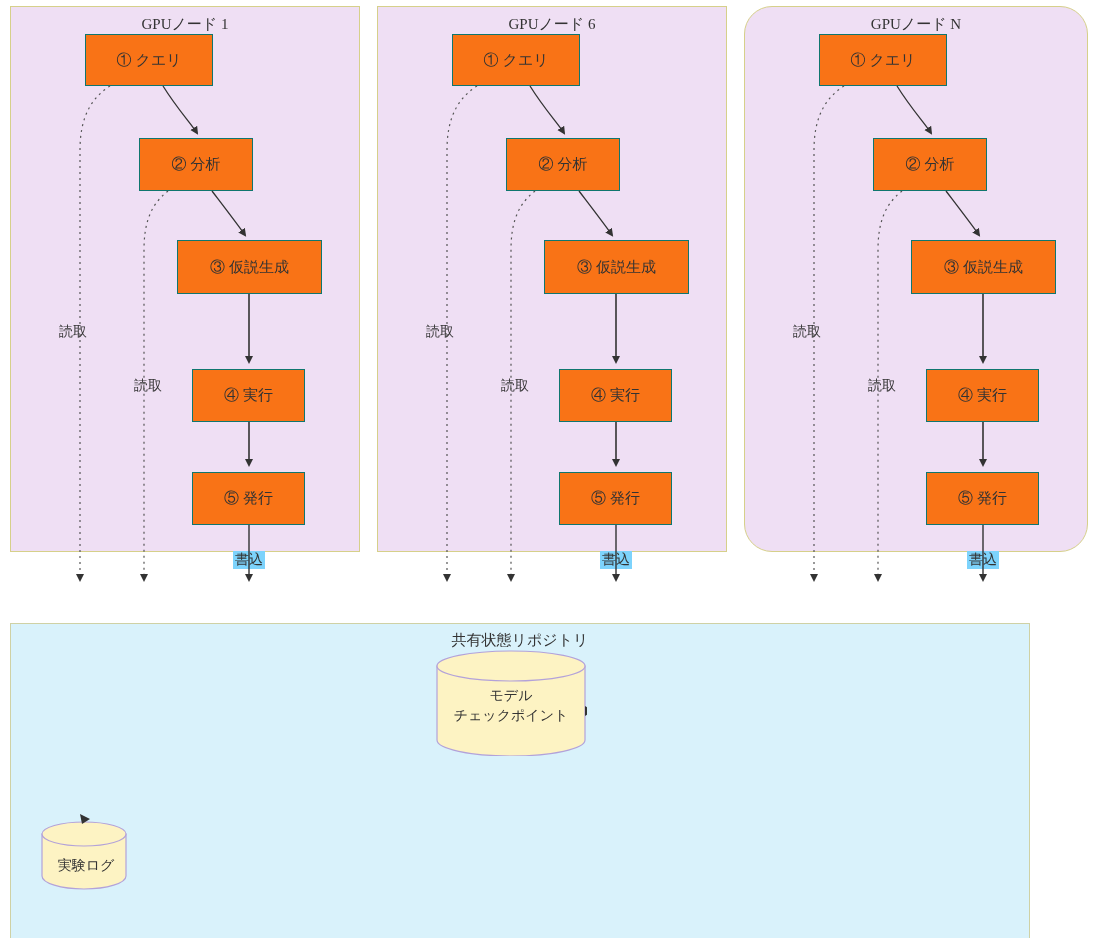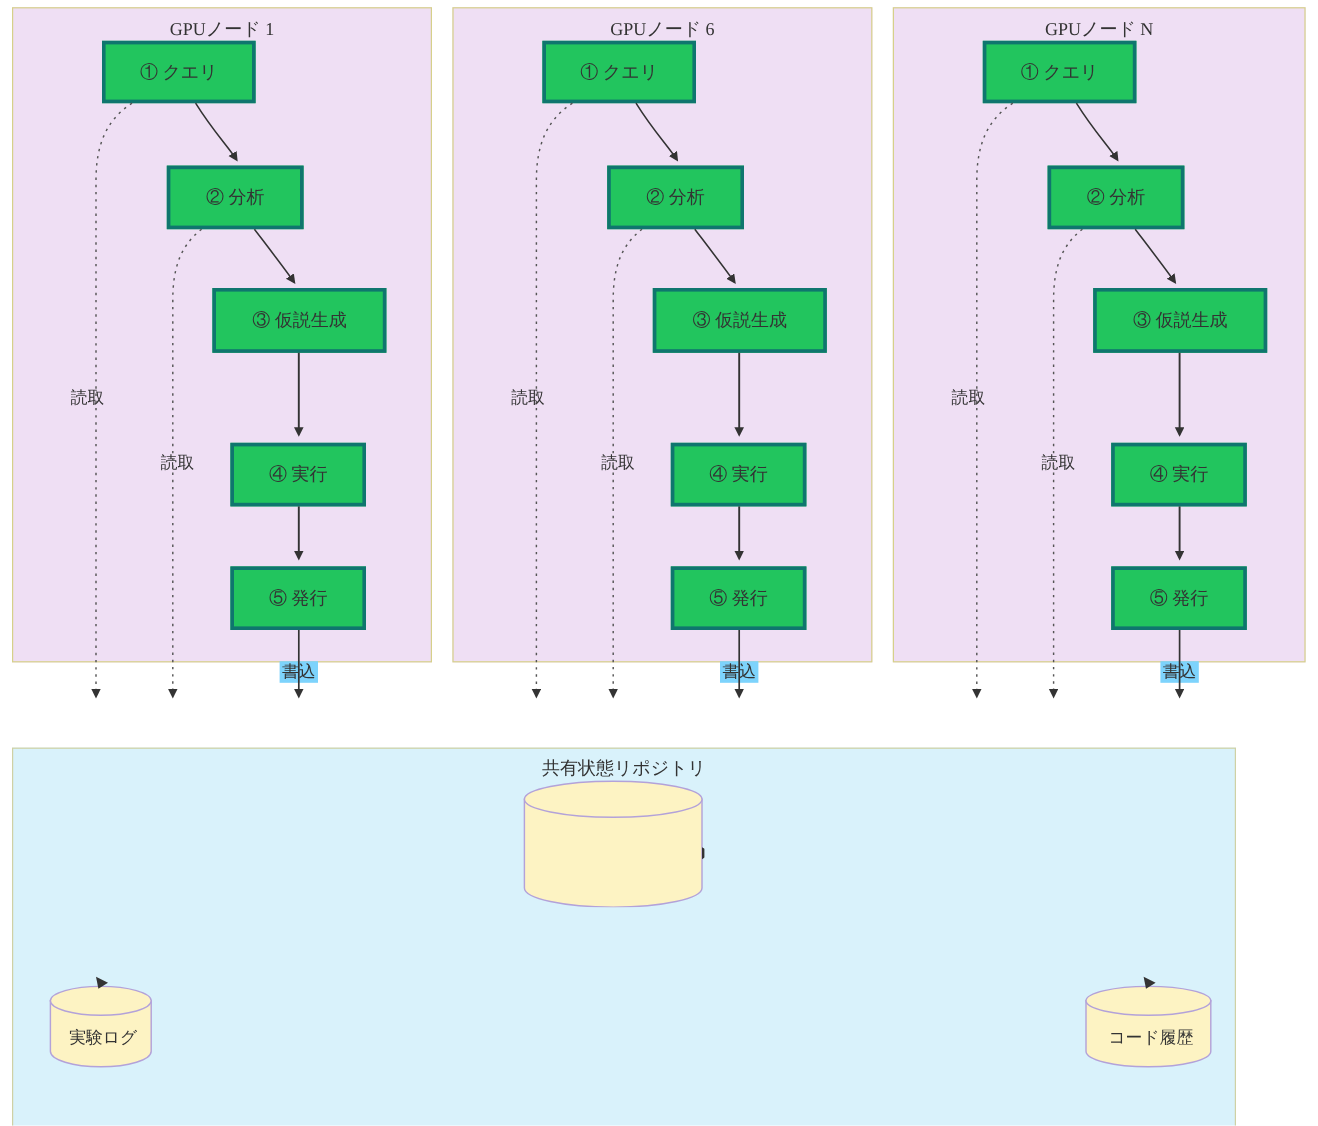--- a/index.html
+++ b/index.html
@@ -17,26 +17,26 @@
     box-sizing:border-box;
   }
   .panel-title{
     position:absolute;left:0;width:100%;top:8px;
     text-align:center;font-size:15px;color:#333;
     font-family:"Liberation Serif","DejaVu Serif",serif;
     white-space:nowrap;
   }
   .step-box{
     position:absolute;
-    background:#22c55e;
-    border:3px solid #0f766e;
+    background:#f97316;
+    border:1px solid #0f766e;
     box-sizing:border-box;
     display:flex;align-items:center;justify-content:center;
     font-size:15px;color:#333;
-    font-family:Liberation Serif, serif;
+    font-family:Liberation Sans, sans-serif;
     white-space:nowrap;
   }
   .edge-label{
     position:absolute;
     font-size:14px;color:#333;
     background:#efdff4;
     padding:0 2px;
     white-space:nowrap;
     transform:translate(-50%,-50%);
     font-family:Liberation Serif, serif;
@@ -84,21 +84,21 @@
   </div>
   <div class="step-box" style="left:452px;top:34px;width:128px;height:52px;">① クエリ</div>
   <div class="step-box" style="left:506px;top:138px;width:114px;height:53px;">② 分析</div>
   <div class="step-box" style="left:544px;top:240px;width:145px;height:54px;">③ 仮説生成</div>
   <div class="step-box" style="left:559px;top:369px;width:113px;height:53px;">④ 実行</div>
   <div class="step-box" style="left:559px;top:472px;width:113px;height:53px;">⑤ 発行</div>
   <div class="edge-label" style="left:440px;top:332px;">読取</div>
   <div class="edge-label" style="left:515px;top:386px;">読取</div>
   <div class="edge-label onwhite" style="left:616px;top:560px;">書込</div>
 
-  <div class="gpu-panel" style="left:744px;top:6px;width:344px;height:546px;">
+  <div class="gpu-panel" style="left:744px;top:6px;width:344px;height:546px;border-radius:28px;">
     <div class="panel-title">GPUノード N</div>
   </div>
   <div class="step-box" style="left:819px;top:34px;width:128px;height:52px;">① クエリ</div>
   <div class="step-box" style="left:873px;top:138px;width:114px;height:53px;">② 分析</div>
   <div class="step-box" style="left:911px;top:240px;width:145px;height:54px;">③ 仮説生成</div>
   <div class="step-box" style="left:926px;top:369px;width:113px;height:53px;">④ 実行</div>
   <div class="step-box" style="left:926px;top:472px;width:113px;height:53px;">⑤ 発行</div>
   <div class="edge-label" style="left:807px;top:332px;">読取</div>
   <div class="edge-label" style="left:882px;top:386px;">読取</div>
   <div class="edge-label onwhite" style="left:983px;top:560px;">書込</div>
@@ -147,38 +147,32 @@
   <div class="repo-panel" style="left:10px;top:623px;width:1020px;height:348px;">
     <div class="repo-title">共有状態リポジトリ</div>
   </div>
 
   <div class="cyl" style="left:435px;top:650px;width:152px;height:106px;">
     <svg width="152" height="106" viewBox="0 0 152 106">
       <path d="M2,16 L2,90 A74,16 0 0 0 150,90 L150,16 Z" fill="#fdf3c3" stroke="#b3a2d9" stroke-width="1.2"></path>
       <ellipse cx="76" cy="16" rx="74" ry="15" fill="#fdf3c3" stroke="#b3a2d9" stroke-width="1.2"></ellipse>
       <path d="M150,56 L158,61 L150,66 z" fill="#333"></path>
     </svg>
+    <div class="cyl-label" style="top:36px;">
+      <div>モデル</div>
+      <div>チェックポイント</div>
+    </div>
   </div>
 
   <div class="cyl" style="left:40px;top:812px;width:92px;height:84px;">
     <svg width="92" height="84" viewBox="0 0 92 84">
       <path d="M2,22 L2,64 A42,13 0 0 0 86,64 L86,22 Z" fill="#fdf3c3" stroke="#b3a2d9" stroke-width="1.2"></path>
       <ellipse cx="44" cy="22" rx="42" ry="12" fill="#fdf3c3" stroke="#b3a2d9" stroke-width="1.2"></ellipse>
       <path d="M40,2 L50,7 L42,12 z" fill="#333"></path>
     </svg>
     <div class="cyl-label" style="top:44px;">
       <div>実験ログ</div>
     </div>
   </div>
 
 
-  <div class="cyl" style="left:903px;top:812px;width:112px;height:84px;">
-    <svg width="112" height="84" viewBox="0 0 112 84">
-      <path d="M2,22 L2,64 A52,13 0 0 0 106,64 L106,22 Z" fill="#fdf3c3" stroke="#b3a2d9" stroke-width="1.2"></path>
-      <ellipse cx="54" cy="22" rx="52" ry="12" fill="#fdf3c3" stroke="#b3a2d9" stroke-width="1.2"></ellipse>
-      <path d="M50,2 L60,7 L52,12 z" fill="#333"></path>
-    </svg>
-    <div class="cyl-label" style="top:44px;">
-      <div>コード履歴</div>
-    </div>
-  </div>
 
 </div>
 
 </body></html>

